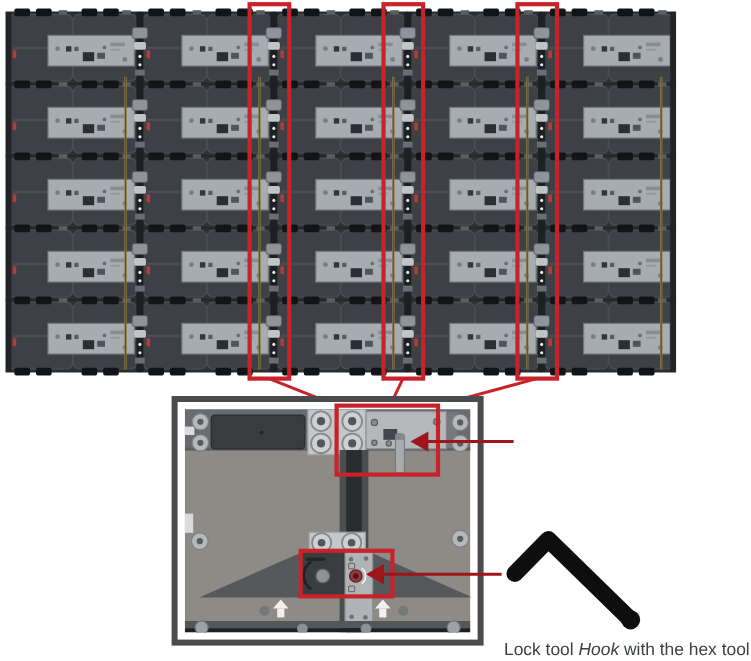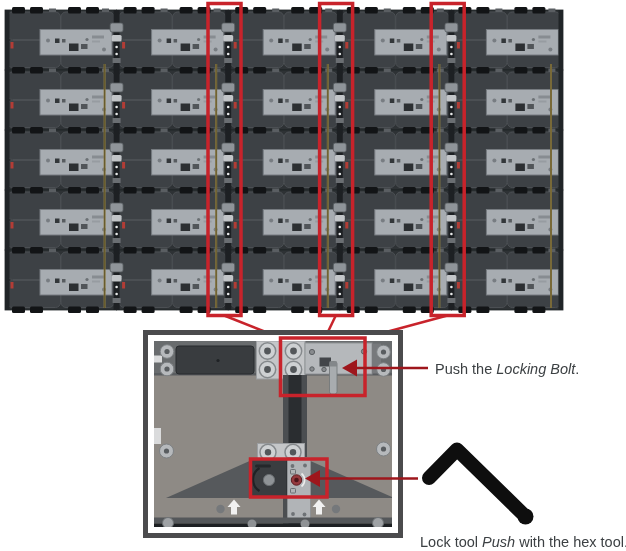--- a/index.html
+++ b/index.html
@@ -876,16 +876,15 @@
       <line x1="320" y1="478.5" x2="418" y2="478.5" stroke="#9e161c" stroke-width="2.5"></line>
       <polygon points="305,478.5 320,470 320,487" fill="#9e161c"></polygon>
     </g>
 
     <g>
       <path d="M429,478 L457,449.5 L524,515" stroke="#0e0e0e" stroke-width="14" fill="none" stroke-linecap="round" stroke-linejoin="round"></path>
       <circle cx="525.5" cy="516.5" r="8" fill="#0e0e0e"></circle>
     </g>
   </svg>
 
-  <div class="callout" id="callout-1"><span>Push the </span><i>Locking Bolt</i><span>.</span></div>
-
-  <div class="callout" id="callout-2"><span>Lock tool </span><i>Push</i><span> with the hex tool.</span></div>
+
+  <div class="callout" id="callout-2"><span>Lock tool </span><i>Hook</i><span> with the hex tool.</span></div>
 </div>
 
 </body></html>

